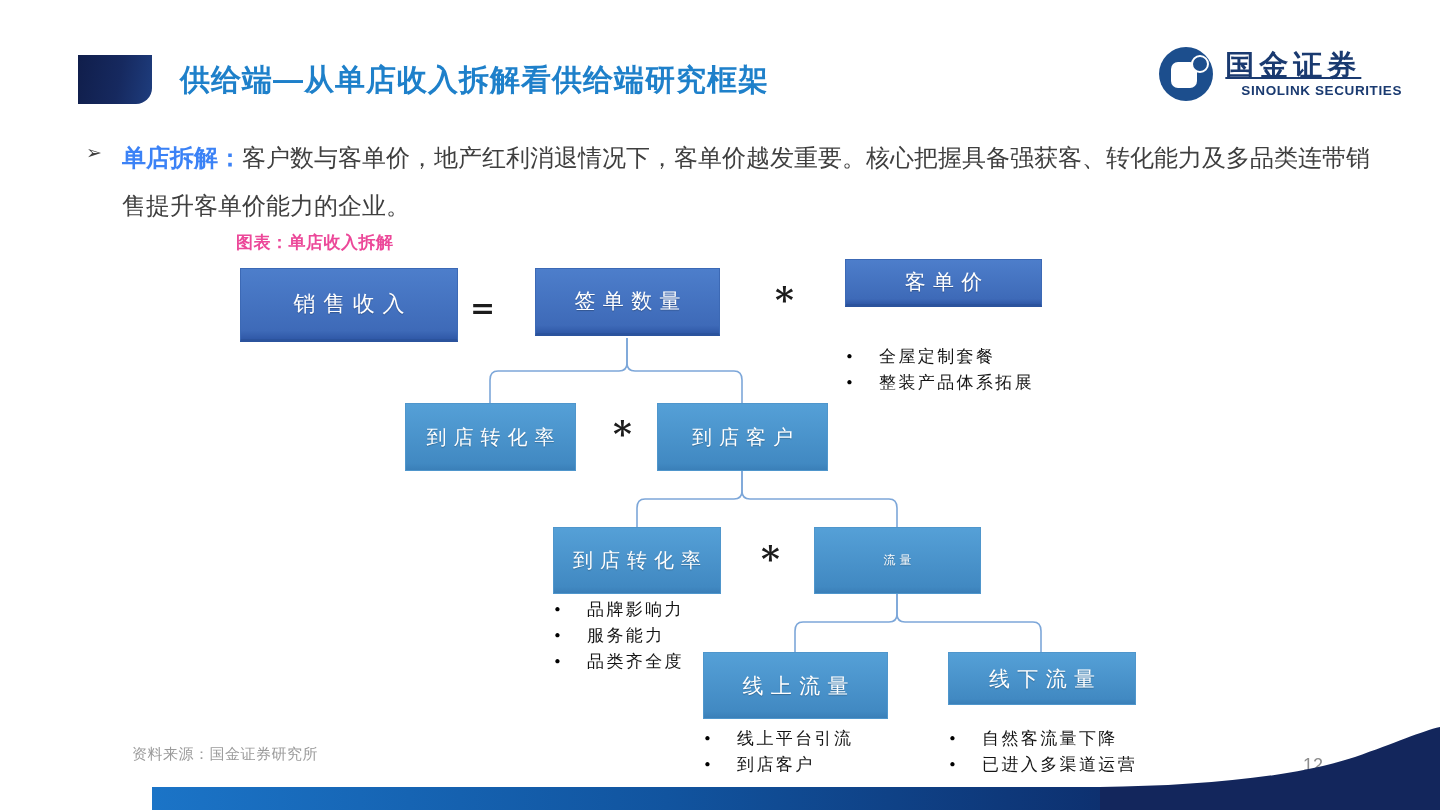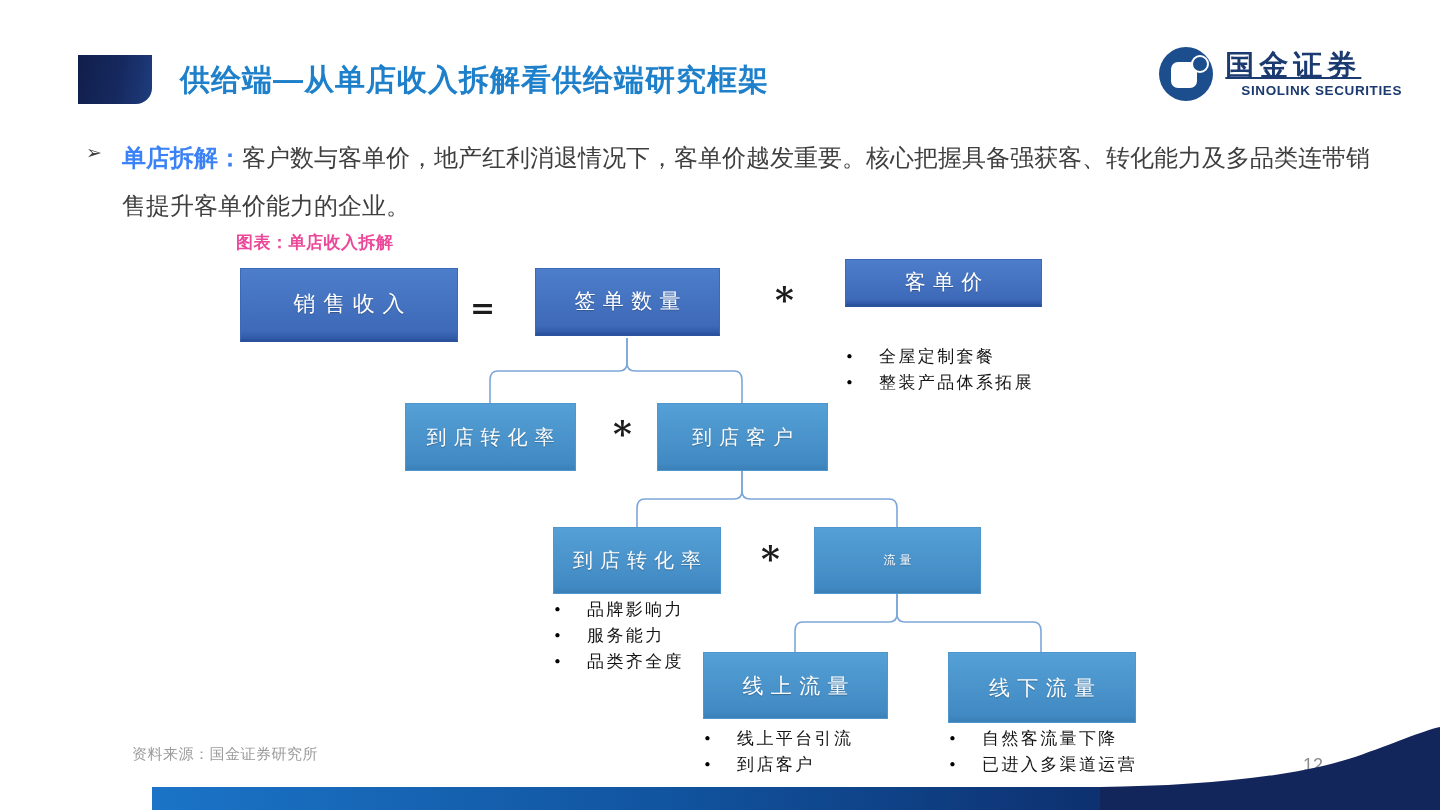--- a/index.html
+++ b/index.html
@@ -145,21 +145,21 @@
         <span class="dot">•</span>
         <span class="txt">服务能力</span>
       </div>
     <div class="note-item">
         <span class="dot">•</span>
         <span class="txt">品类齐全度</span>
       </div>
   </div>
 
   <div class="node node-light" style="left:703px;top:652px;width:185px;height:67px;font-size:21px;">线上流量</div>
-  <div class="node node-light" style="left:948px;top:652px;width:188px;height:71px;font-size:21px;">线下流量</div>
+  <div class="node node-light" style="left:948px;top:652px;width:188px;height:53px;font-size:21px;">线下流量</div>
 
   <div class="notes" style="left:703px;top:726px;">
     <div class="note-item">
         <span class="dot">•</span>
         <span class="txt">线上平台引流</span>
       </div>
     <div class="note-item">
         <span class="dot">•</span>
         <span class="txt">到店客户</span>
       </div>

